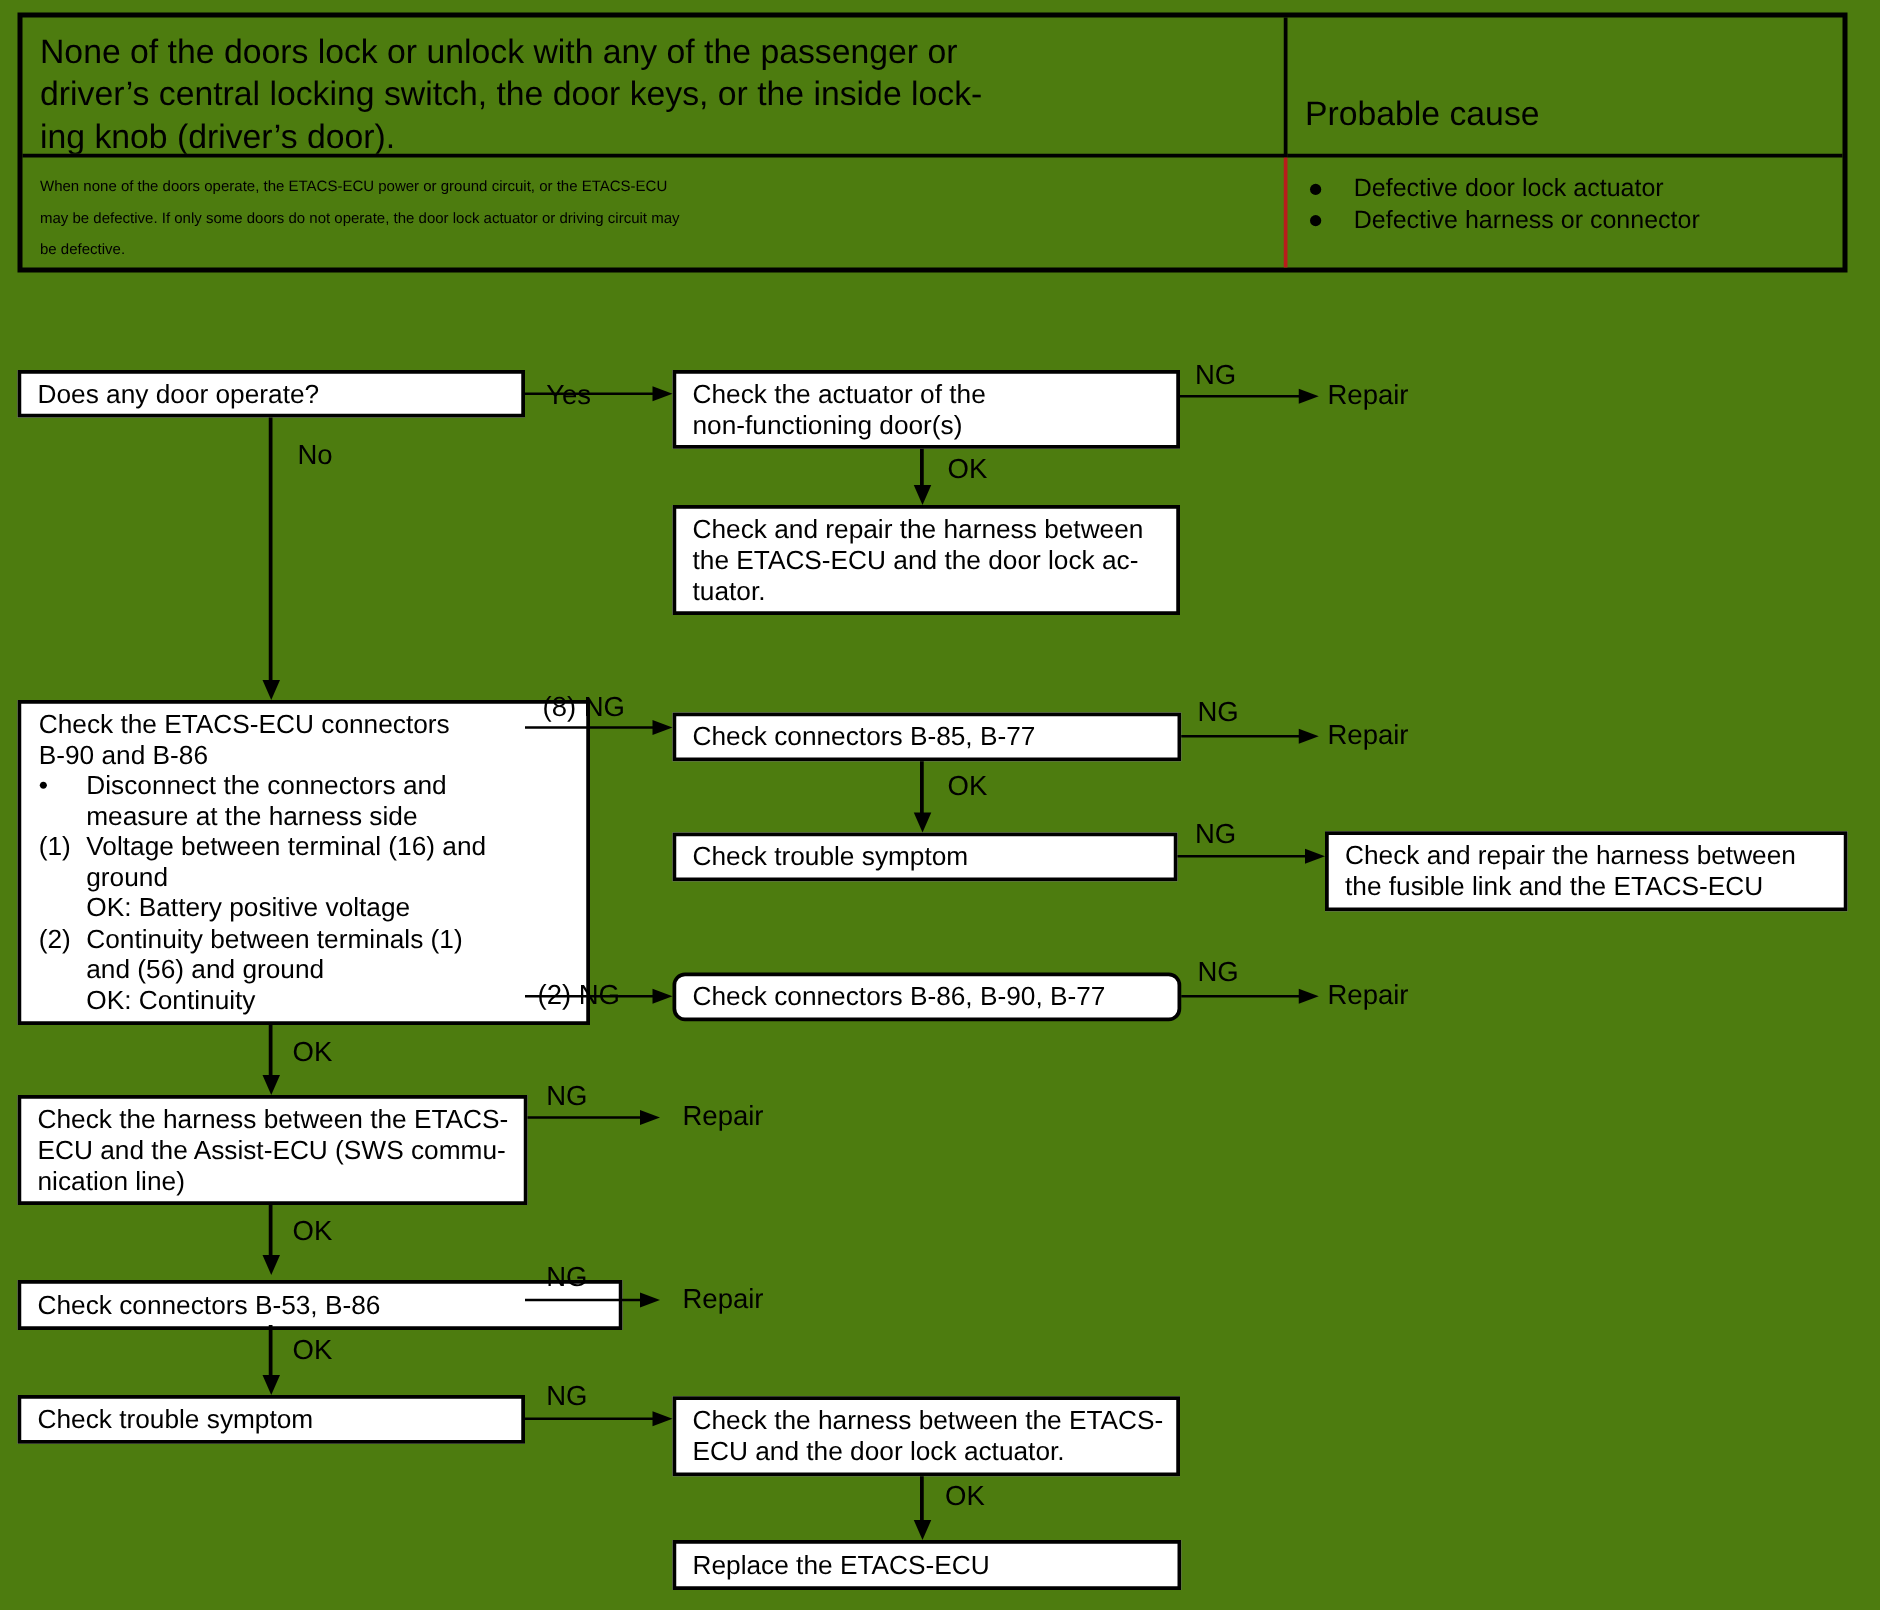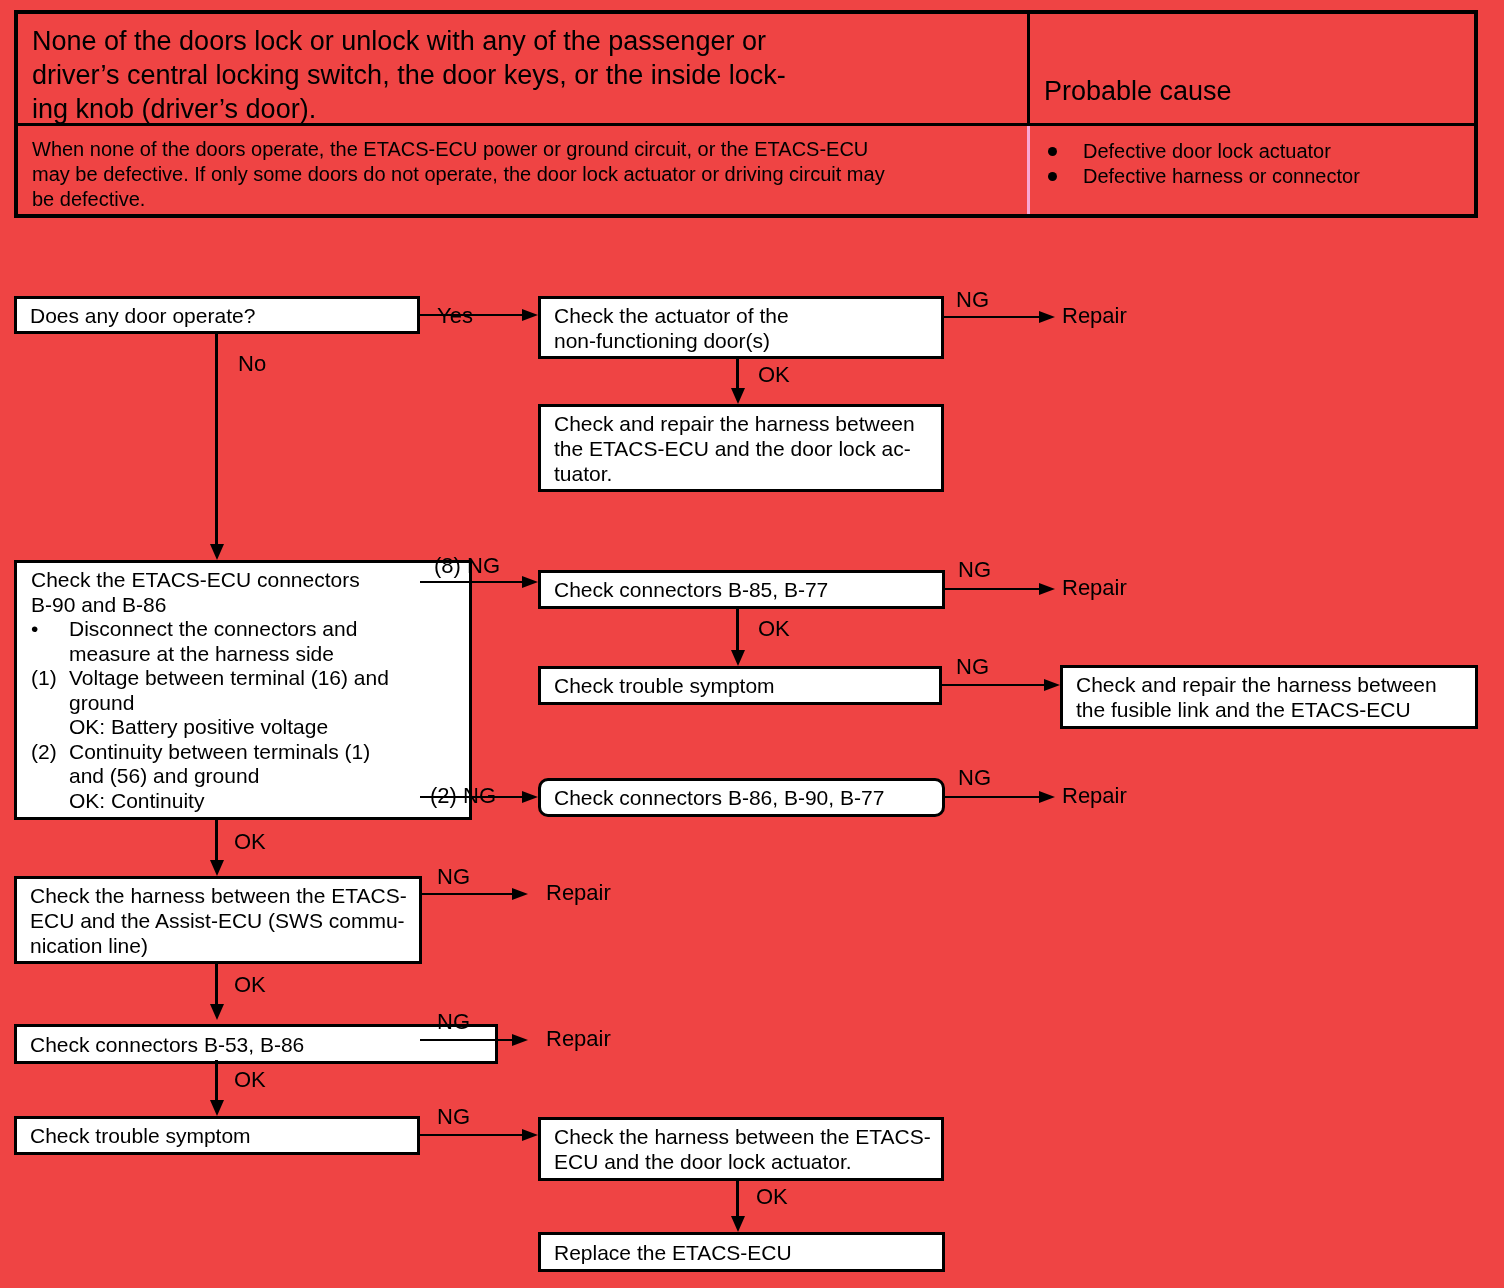--- a/index.html
+++ b/index.html
@@ -1,42 +1,42 @@
 <!DOCTYPE html>
 <html><head>
 <meta charset="utf-8">
 <style>
   * { box-sizing: border-box; }
   html, body { margin: 0; padding: 0; background: #ffffff; }
   #page {
     position: relative;
     width: 1504px;
     height: 1288px;
-    background: #ef4444;
+    background: #4d7c0f;
     color: #000000;
     font-family: "Liberation Sans", sans-serif;
   }
   .lines { white-space: pre-line; }
 
   
   #symptom-table {
     position: absolute; left: 14px; top: 10px;
     width: 1464px; height: 208px;
     border: 4px solid #000;
     display: grid;
     grid-template-columns: 1012px 1fr;
     grid-template-rows: 112px 1fr;
   }
   .cell { overflow: hidden; }
   .cell-tl { border-right: 3px solid #000; border-bottom: 3px solid #000;
              padding: 10px 16px 0 14px; font-size: 27px; line-height: 34px; }
   .cell-tr { border-bottom: 3px solid #000; padding: 0 0 0 14px;
              font-size: 27px; display: flex; align-items: center; margin-top: 45px; }
-  .cell-bl { border-right: 3px solid #f9a8d4; padding: 11px 16px 0 14px;
-             font-size: 20px; line-height: 25px; }
+  .cell-bl { border-right: 3px solid #b91c1c; padding: 11px 16px 0 14px;
+             font-size: 12px; line-height: 25px; }
   .cell-br { padding: 13px 10px 0 16px; font-size: 20px; line-height: 25px; }
   .cause-row { display: flex; align-items: flex-start; text-align: right; }
   .cause-dot { flex: none; width: 9px; height: 9px; border-radius: 50%;
                background: #000; margin: 8px 26px 0 2px; }
 
   
   .fbox {
     position: absolute;
     border: 3px solid #000;
     background: #fff;

